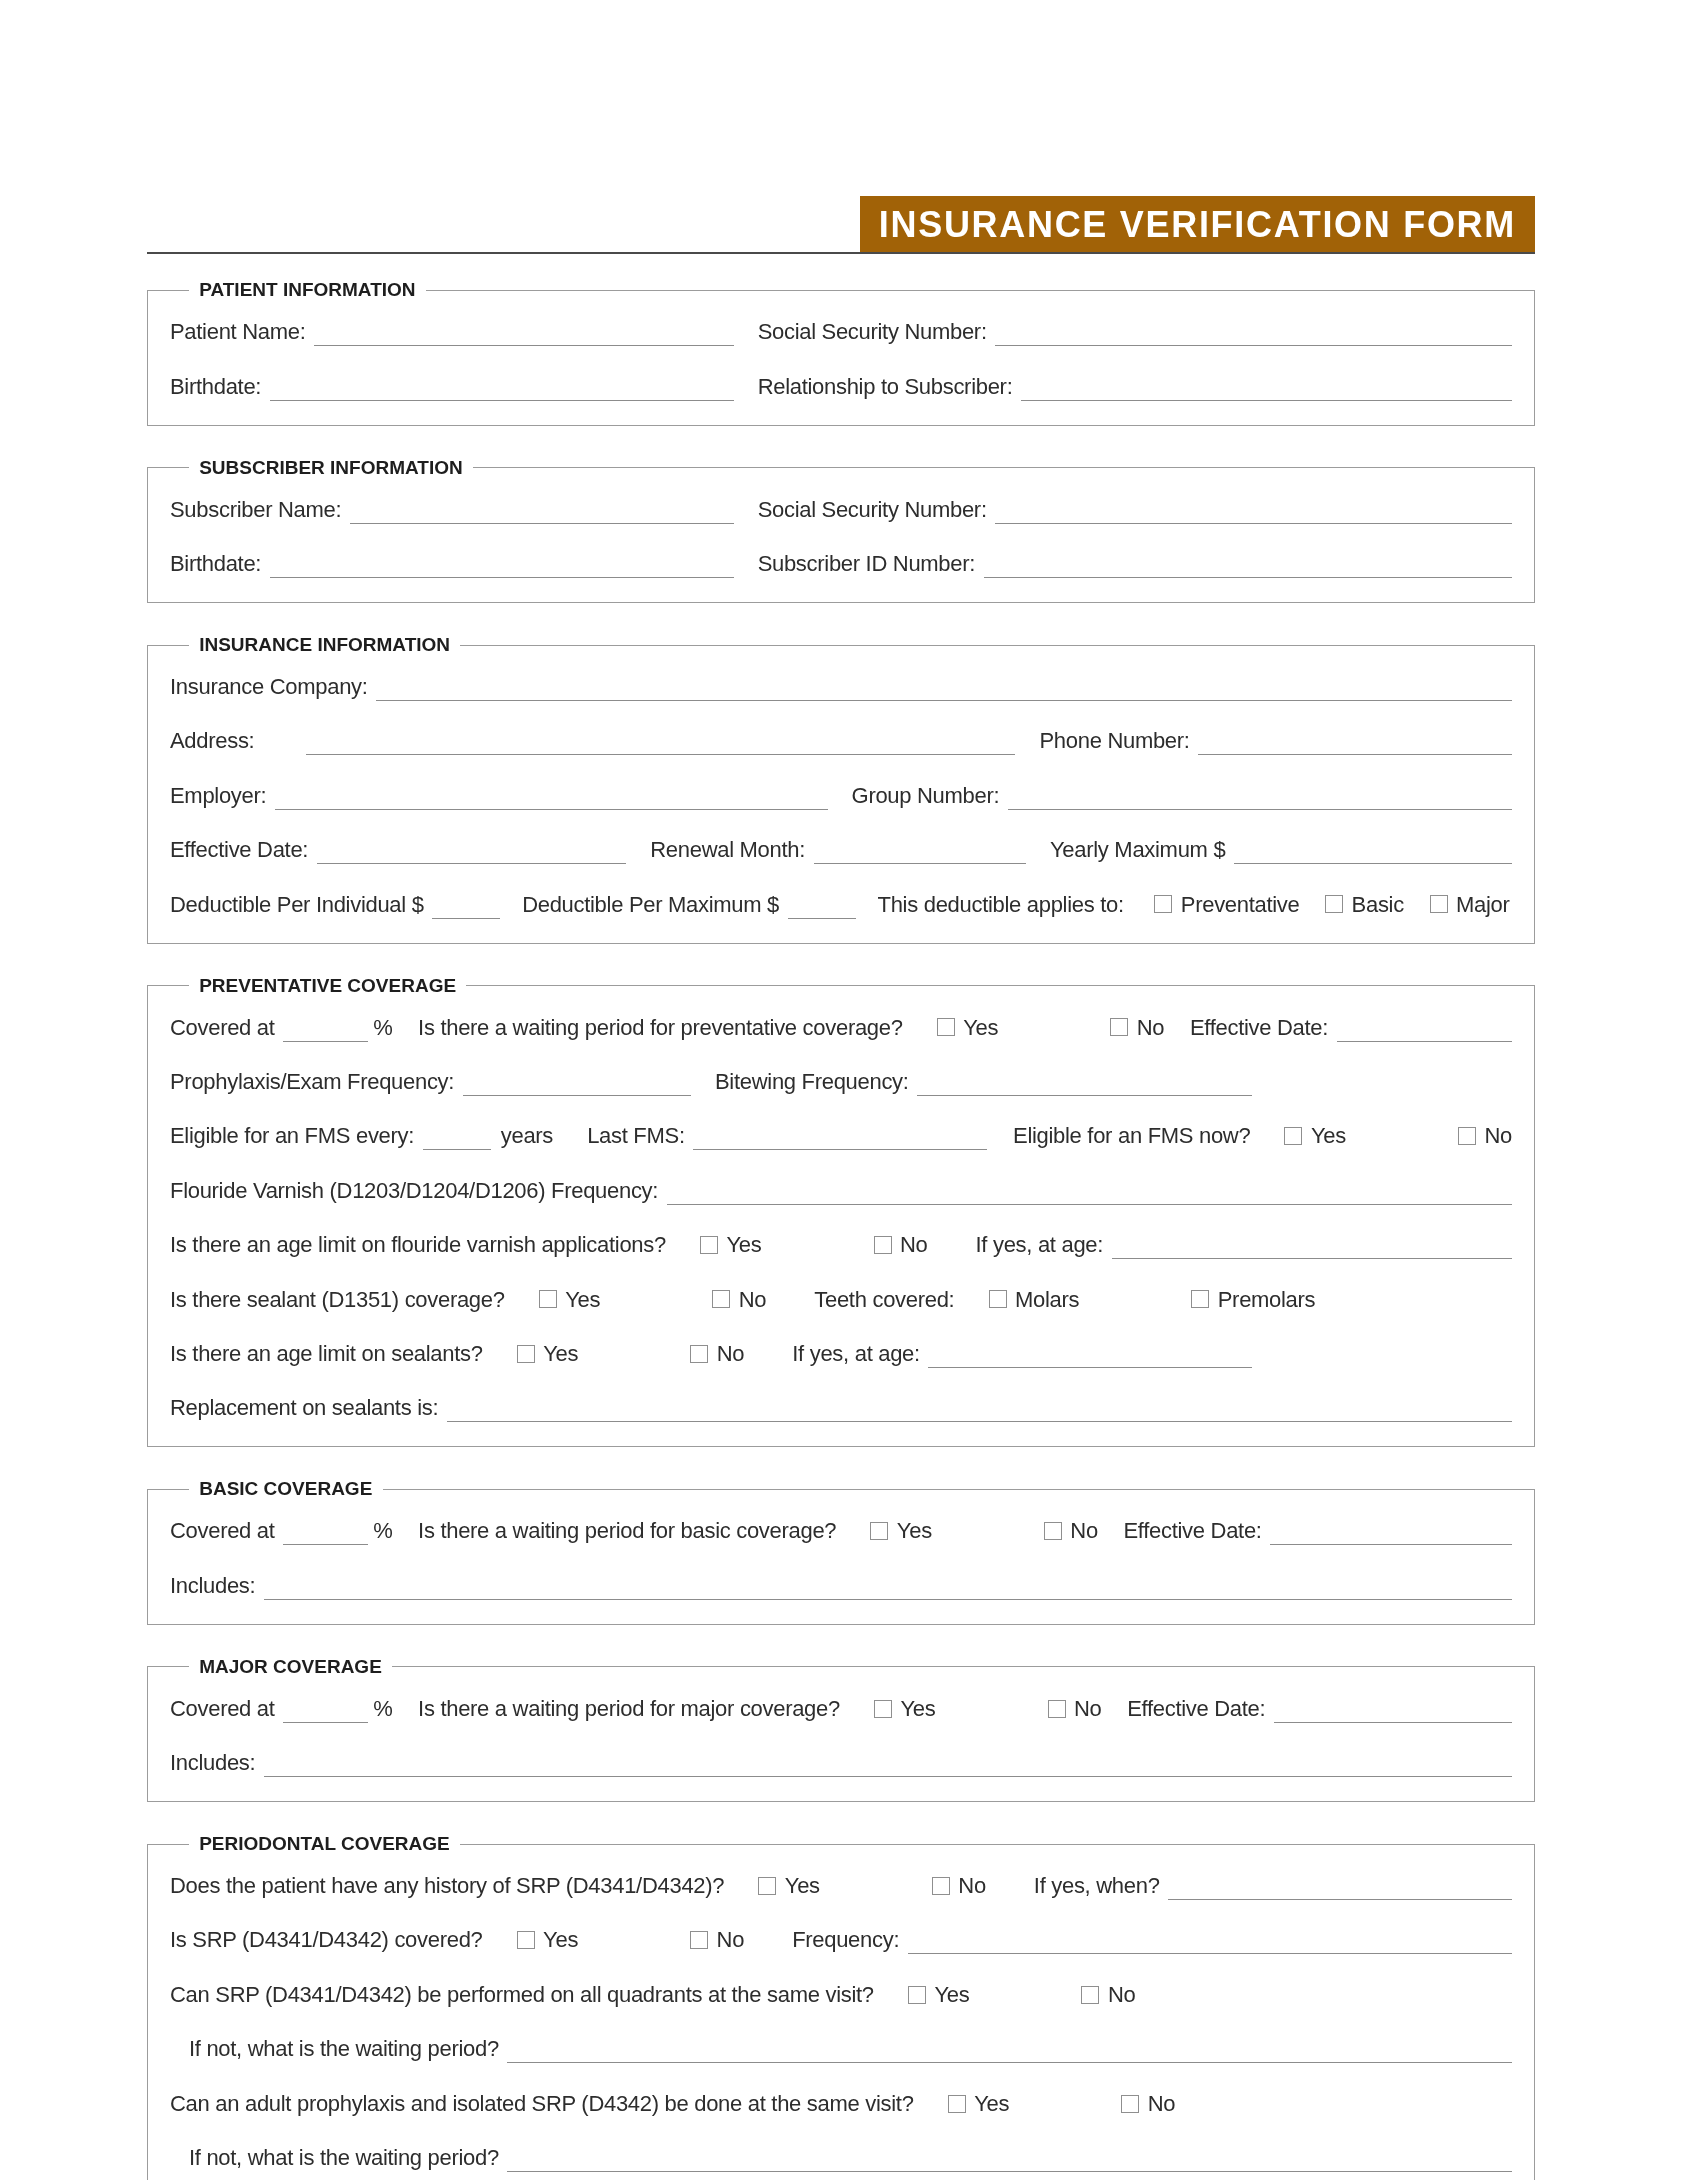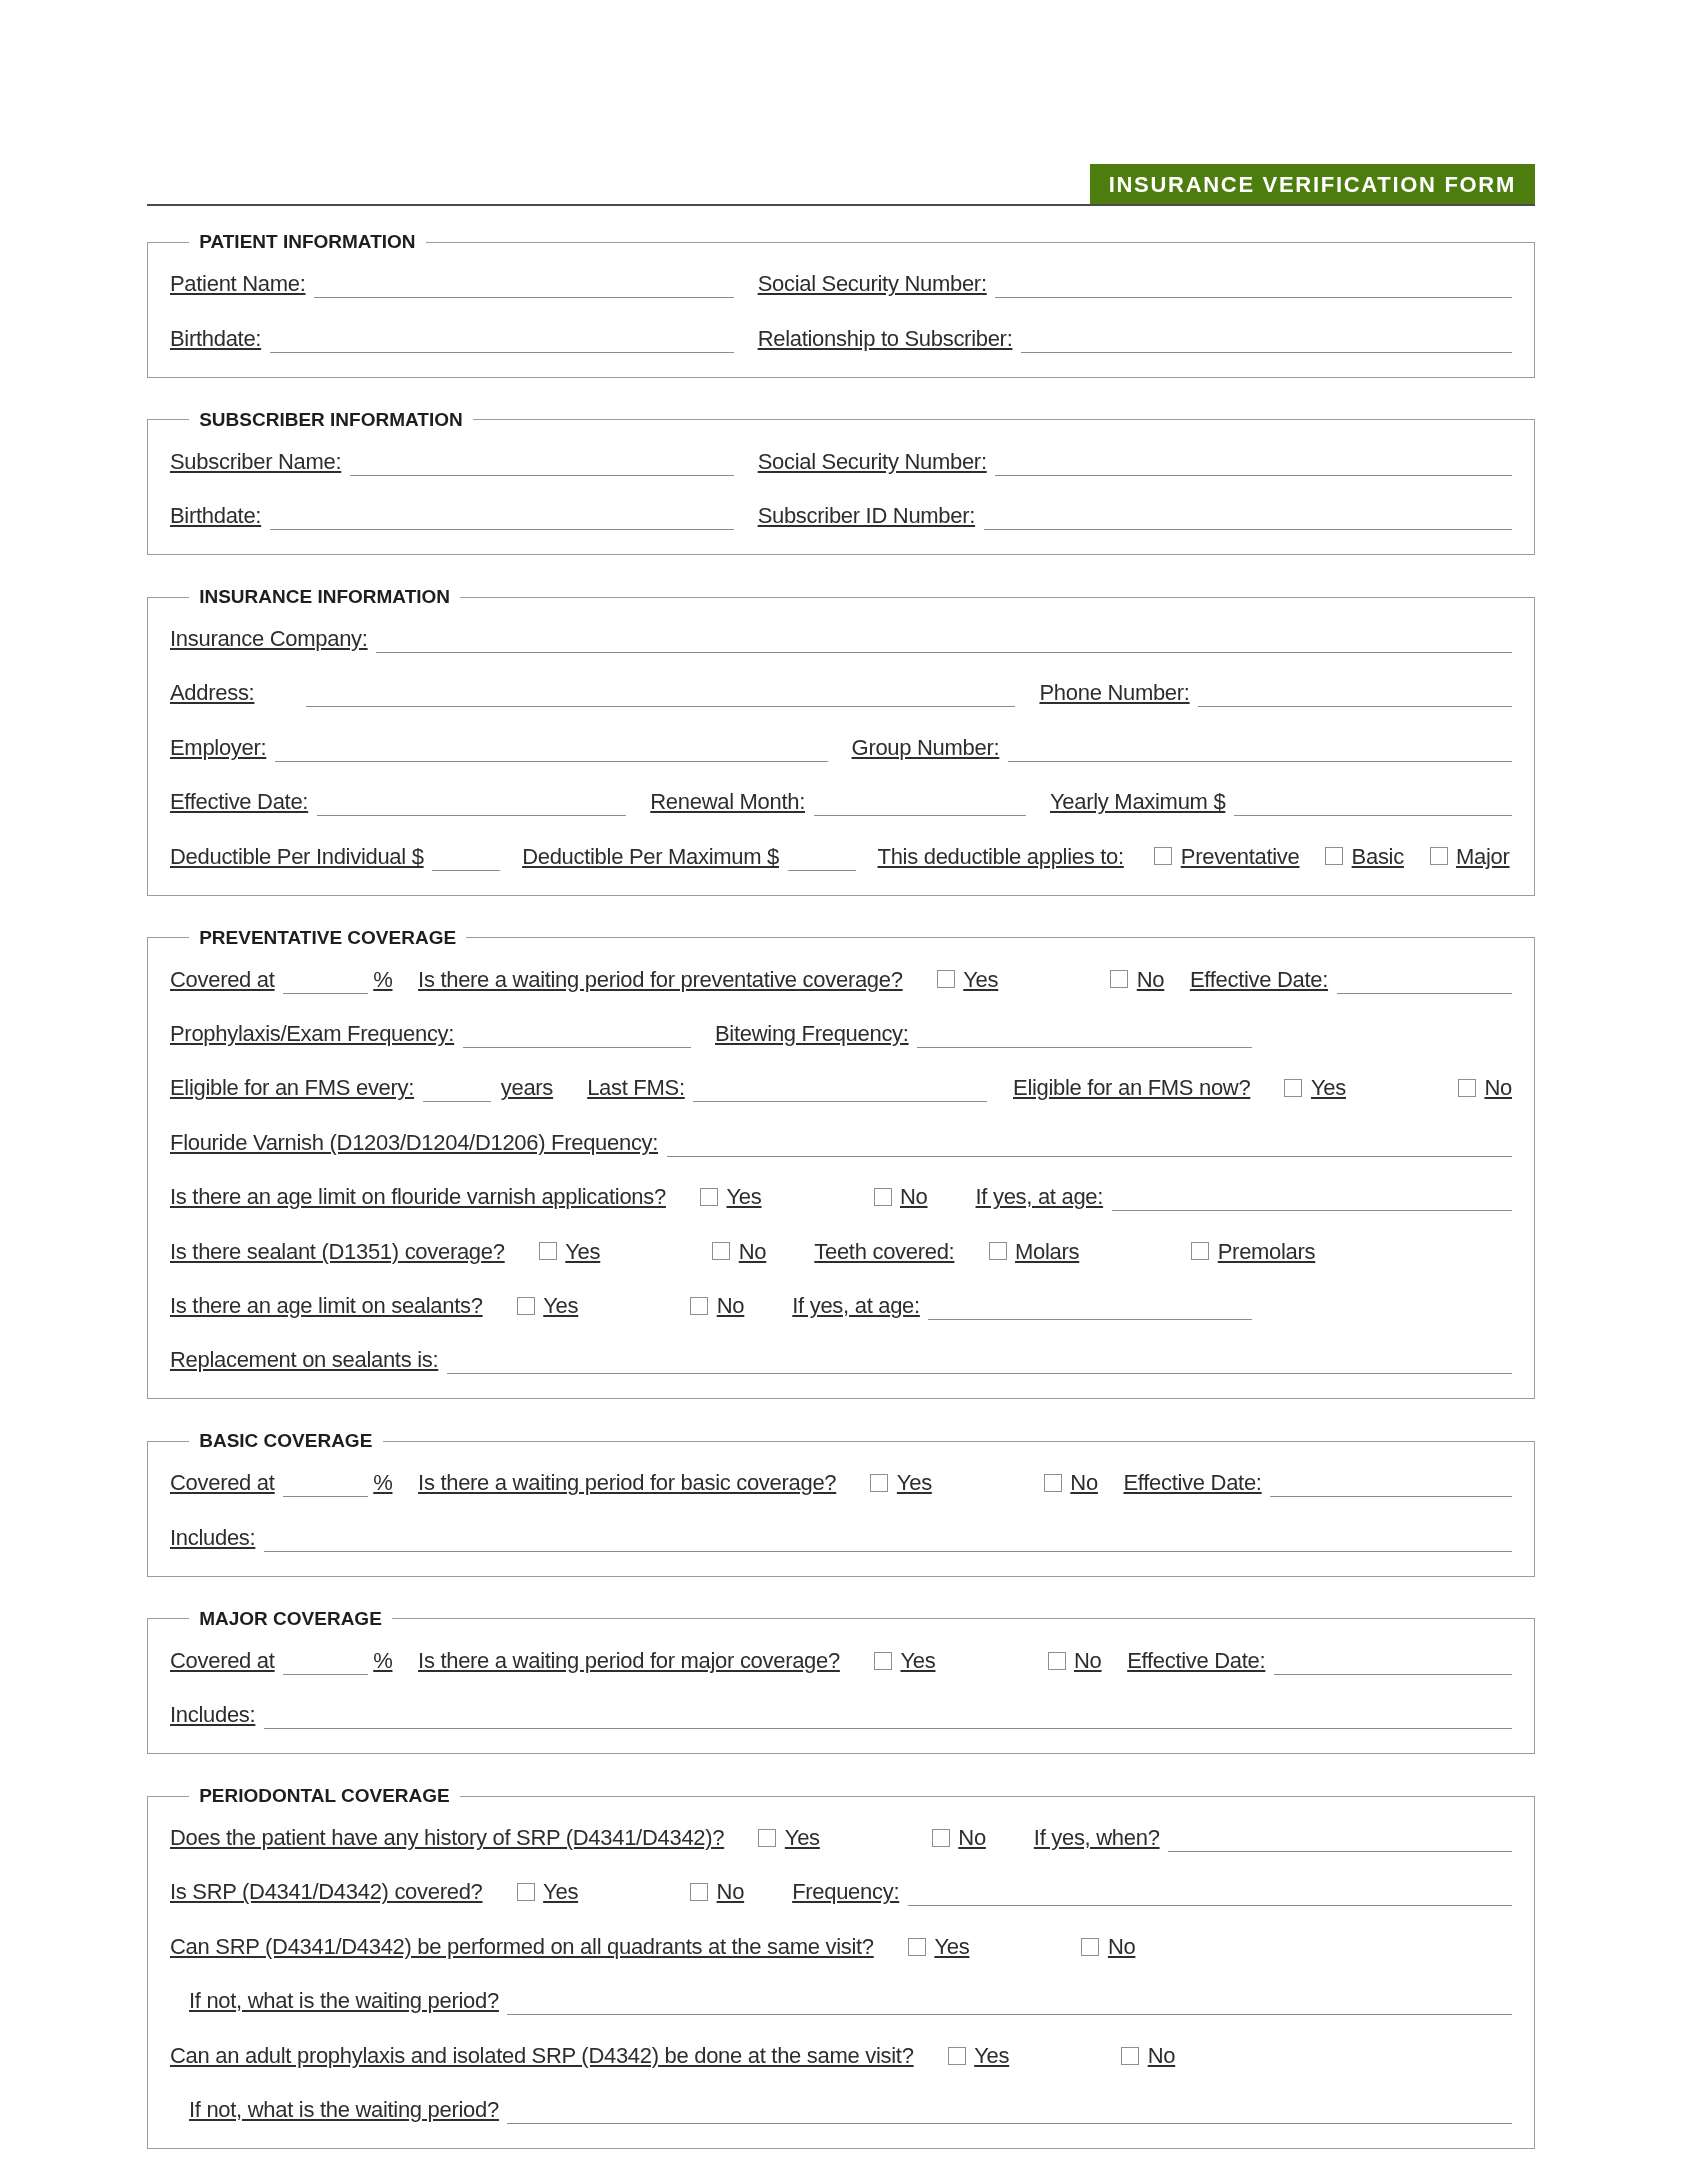--- a/index.html
+++ b/index.html
@@ -7,32 +7,32 @@
   html, body { background:#ffffff; }
   body {
     width:1685px; height:2181px; position:relative;
     font-family:"Liberation Sans","DejaVu Sans",sans-serif;
     color:#2d2d2d; font-size:22px; letter-spacing:-0.3px;
   }
   .page { position:absolute; left:147px; top:0; width:1388px; }
 
   .page-header { margin-top:164px; display:flex; justify-content:flex-end; border-bottom:2.6px solid #4a4a4a; }
   .title-box {
-    background:#4d7c0f; color:#ffffff; font-weight:bold; font-size:22px;
-    letter-spacing:1.7px; padding:7.7px 19px 6px; white-space:nowrap;
+    background:#a16207; color:#ffffff; font-weight:bold; font-size:36px;
+    letter-spacing:1.7px; padding:7.7px 19px 6px; white-space:nowrap;margin-top:32px;
   }
 
   fieldset.section { border:1.7px solid #9c9c9c; margin-top:31px; padding:3.4px 22px 24px; }
   .page-header + fieldset.section { margin-top:25.6px; }
   legend.section-title {
     font-weight:bold; font-size:19px; color:#1e1e1e; letter-spacing:0;
     padding:0 10.2px; margin-left:19px;
   }
 
-  .row { display:flex; align-items:flex-end; margin-top:26.4px; white-space:nowrap;text-decoration:underline; }
+  .row { display:flex; align-items:flex-end; margin-top:26.4px; white-space:nowrap; }
   fieldset.section div.row:first-of-type { margin-top:13.6px; }
 
   .f { display:flex; align-items:flex-end; min-width:0; }
   .grow { flex:1 1 auto; }
   .lbl { padding-right:8.5px; line-height:28px; }
   .pct { line-height:28px; padding-left:5.1px; }
   .line { border-bottom:1.7px solid #8c8c8c; height:27px; flex:1 1 auto; min-width:17px; }
   .ln { border-bottom:1.7px solid #8c8c8c; height:27px; flex:0 0 auto; display:inline-block; }
   .ln-80 { width:68px; } .ln-100 { width:85px; } .ln-380 { width:324px; }
 

